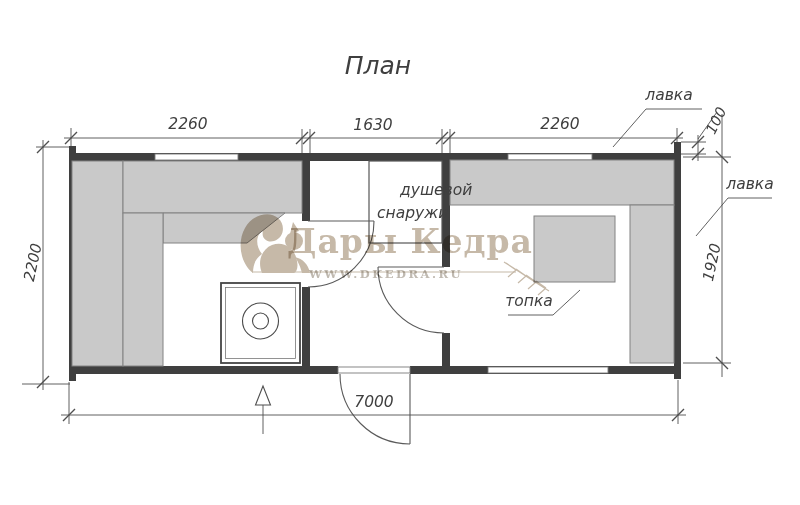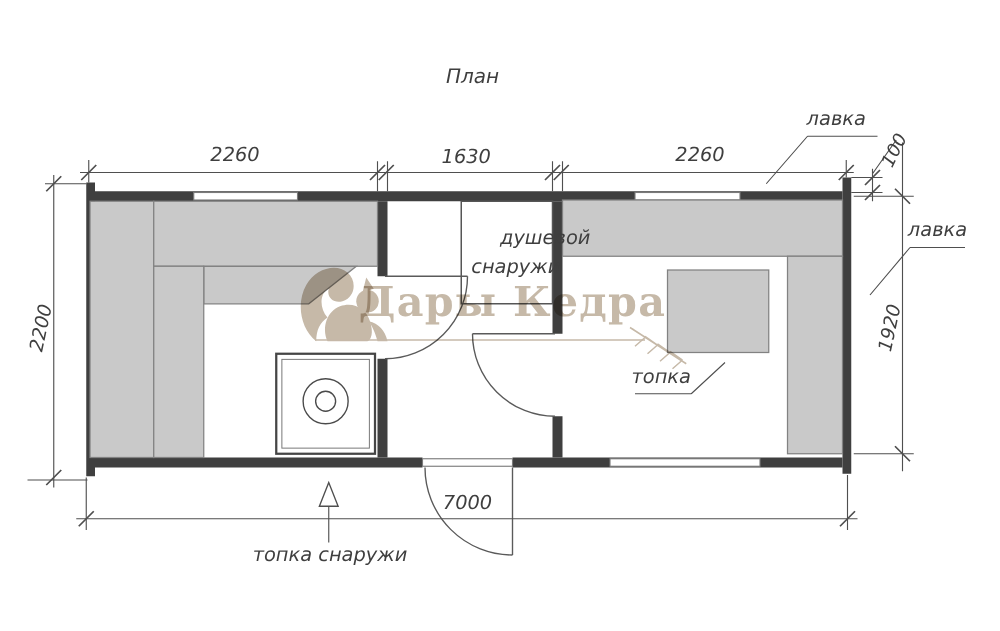--- a/index.html
+++ b/index.html
@@ -15,21 +15,21 @@
   .stove-c{fill:none;stroke:#4a4a4a;stroke-width:1.1;}
   .door{fill:none;stroke:var(--thin);stroke-width:1.1;}
   .ln{fill:none;stroke:var(--line);stroke-width:.9;}
   .tick{fill:none;stroke:var(--line);stroke-width:1.4;}
   .arrow{fill:#ffffff;stroke:var(--line);stroke-width:1.1;}
   .wm{fill:var(--wm);stroke:none;}
   .wmln{fill:none;stroke:var(--wm);stroke-width:1.2;}
   .blend{mix-blend-mode:multiply;}
   .t{position:absolute;font:italic 15.5px "DejaVu Sans",sans-serif;color:var(--text);
      text-align:center;line-height:1.1;white-space:nowrap;}
-  .t.big{font-size:16px;}
+  .t.big{font-size:25px;}
   .t.rot{font-size:15px;transform:rotate(-78deg);}
   .t.rot100{font-size:14.5px;transform:rotate(-64deg);}
   .t.left{text-align:left;}
   .t.brand{font:bold 33px "DejaVu Serif",serif;font-style:normal;color:var(--wm);letter-spacing:1px;}
   .t.url{font:bold 11.5px "DejaVu Serif",serif;font-style:normal;color:var(--wmurl);letter-spacing:2.5px;}
 </style>
 </head>
 <body>
 
 <div id="stage">
@@ -130,17 +130,17 @@
   <div class="t rot100" style="left:697px;top:113px;width:40px;">100</div>
   <div class="t rot" style="left:684px;top:254px;width:56px;">1920</div>
   <div class="t rot" style="left:5px;top:254px;width:56px;">2200</div>
   <div class="t" style="left:334px;top:394px;width:80px;">7000</div>
 
   <div class="t" style="left:634px;top:87px;width:70px;">лавка</div>
   <div class="t" style="left:715px;top:176px;width:70px;">лавка</div>
   <div class="t left" style="left:377px;top:182px;margin-left:23px;">душевой</div>
   <div class="t left" style="left:377px;top:205px;">снаружи</div>
   <div class="t" style="left:500px;top:293px;width:58px;">топка</div>
-  <div class="t" style="left:179px;top:436px;width:170px;">топка снаружи</div>
 
   <div class="t brand blend" style="left:275px;top:222px;width:270px;">Дары Кедра</div>
+  <div class="t url blend" style="left:286px;top:267px;width:200px;">WWW.DKEDRA.RU</div>
 
 </div>
 
 </body></html>

